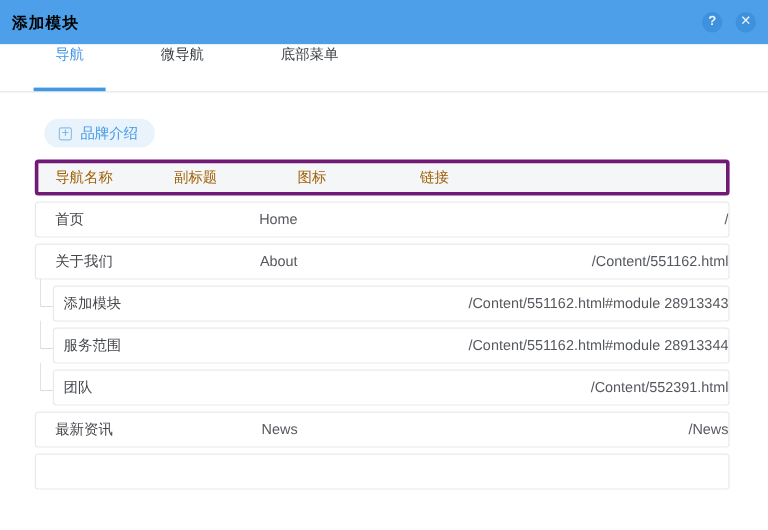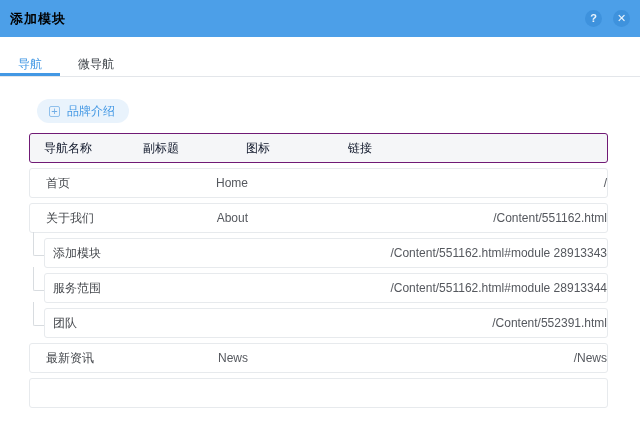--- a/index.html
+++ b/index.html
@@ -16,38 +16,38 @@
   .dlg-header{height:37px; background:var(--header-bg); display:flex; align-items:center;
     padding:0 10px; justify-content:space-between;}
   .dlg-title{color:#000000; font-size:13px; font-weight:bold; letter-spacing:1px;}
   .hdr-btns{display:flex; gap:11px; align-items:center;}
   .circle-btn{width:17px; height:17px; border-radius:50%; background:var(--circle-bg);
     color:#eaf4fd; font-size:11px; font-weight:bold; display:flex; align-items:center;
     justify-content:center; cursor:pointer; line-height:1;}
 
   
   .tabbar{height:40px; display:flex; border-bottom:1px solid #e3e6ea; background:#fff;}
-  .tab{height:100%; padding:0 18px; display:flex; align-items:flex-end; font-size:12px;
-    color:#3a3f45; cursor:pointer; border-bottom:3px solid transparent;}
+  .tab{height:100%; padding:0 18px; display:flex; align-items:flex-start; font-size:12px;
+    color:#3a3f45; cursor:pointer; border-bottom:3px solid transparent;margin-left:28px;}
   .tab.active{color:var(--accent); border-bottom-color:var(--accent);}
 
   
   .content{padding:22px 32px 0 29px;}
   .add-btn{margin-left:8px; height:24px; border:none; border-radius:12px;
     background:var(--button-bg); color:var(--accent); font-size:12px; display:inline-flex;
     align-items:center; gap:7px; padding:0 14px 0 12px; cursor:pointer;
     font-family:inherit;}
   .plus-box{width:11px; height:11px; border:1px solid #8fc0ec; border-radius:2px;
     font-size:11px; line-height:9px; text-align:center; color:#6fadе6; color:#6fade6;}
 
   
   .table{margin-top:10px; font-size:12px;}
-  .thead{height:30px; background:var(--thead-bg); border:1px solid #701a75; border-radius:3px;
+  .thead{height:30px; background:var(--thead-bg); border:3px solid #701a75; border-radius:3px;
     display:grid; grid-template-columns:99px 103px 102px 1fr; align-items:center;
-    padding-left:14px; color:#0f172a; margin-bottom:5px;}
+    padding-left:14px; color:#a16207; margin-bottom:5px;}
   .row{position:relative; height:30px; background:#fff; border:1px solid var(--row-border);
     border-radius:3px; display:grid; grid-template-columns:99px 103px 102px 1fr;
     align-items:center; padding-left:16px; margin-bottom:5px; color:#45484d;}
   .row .cell{white-space:nowrap; overflow:hidden;}
   .row .sub, .row .link{color:#55585e;text-align:right;}
   .row.child{margin-left:15px; padding-left:8px; grid-template-columns:295px 0 0 1fr;}
   .row.child::before{content:""; position:absolute; left:-12px; top:-7px; width:10px;
     height:23px; border-left:1px solid var(--connector); border-bottom:1px solid var(--connector);
     border-bottom-left-radius:2px;}
   .row.partial{margin-bottom:0;}
@@ -70,20 +70,23 @@
       </span>
     </div>
   </div>
 
   <div class="tabbar">
     <div class="tab active">
       <span>导航</span>
     </div>
     <div class="tab">
       <span>微导航</span>
+    </div>
+    <div class="tab">
+      <span>底部菜单</span>
     </div>
   </div>
 
   <div class="content">
     <button class="add-btn">
       <span class="plus-box">+</span>
       <span>品牌介绍</span>
     </button>
 
     <div class="table">

